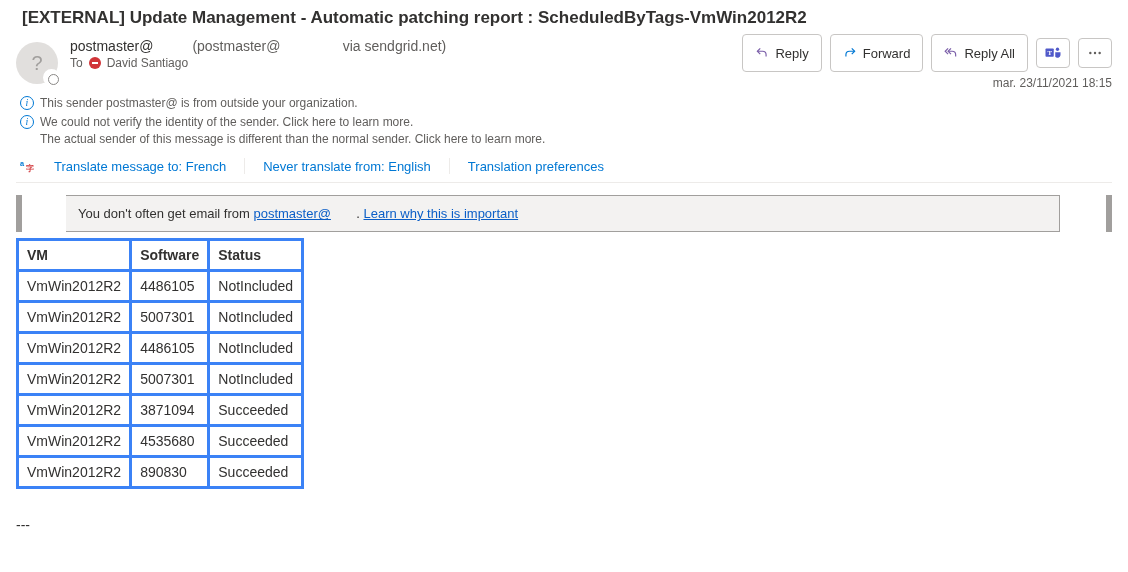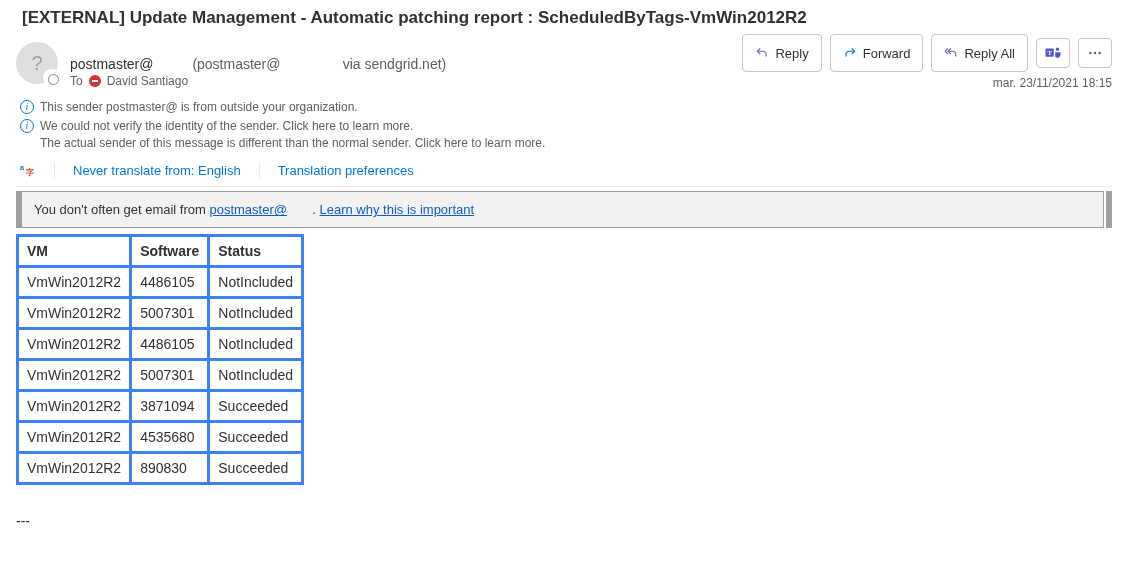--- a/index.html
+++ b/index.html
@@ -58,21 +58,20 @@
       border-radius: 50%;
       border: 2px solid #fff;
       background: transparent;
       border: 1.5px solid #8a8886;
       z-index: 2;
     }
     .sender-block { flex: 1; }
     .sender-line {
       font-size: 14px;
       color: #605e5c;
-      margin-top: 18px;
     }
     .sender-name { color: #323130; }
     .to-line {
       font-size: 12px;
       color: #605e5c;
       margin-top: 2px;
       display: flex;
       align-items: center;
       gap: 6px;
     }
@@ -174,23 +173,24 @@
     }
     .translate-link {
       color: #0078d4;
       font-size: 13px;
       cursor: pointer;
     }
     .tl-sep {
       width: 1px; height: 16px; background: #edebe9;
     }
     .tip-bar {
-      margin-top: 4px;
+      margin-top: 12px;
       display: flex;
       align-items: stretch;
+      gap: 44px;
     }
     .tip-side {
       width: 6px;
       background: #a19f9d;
     }
     .tip-body {
       flex: 1;
       border: 1px solid #a19f9d;
       border-left: none;
       background: #f3f2f1;
@@ -306,20 +306,21 @@
   <div class="warn-sub">The actual sender of this message is different than the normal sender. Click here to learn more.</div>
 </div>
 
 <div class="translate-bar">
   <span class="translate-icon">
     <svg width="16" height="16" viewBox="0 0 24 24">
         <text x="0" y="12" font-size="11" fill="#0078d4" font-weight="700">a</text>
         <text x="9" y="20" font-size="12" fill="#d13438" font-weight="700">字</text>
       </svg>
   </span>
+  <span class="translate-link">Translate message to: French</span>
   <span class="tl-sep"></span>
   <span class="translate-link">Never translate from: English</span>
   <span class="tl-sep"></span>
   <span class="translate-link">Translation preferences</span>
 </div>
 
 <div class="tip-bar">
   <div class="tip-side"></div>
   <div class="tip-body">
     <span>You don't often get email from </span><a class="plink">postmaster@</a>&nbsp;&nbsp;&nbsp;&nbsp;&nbsp;&nbsp;&nbsp;<span>. </span><a class="plink">Learn why this is important</a>

